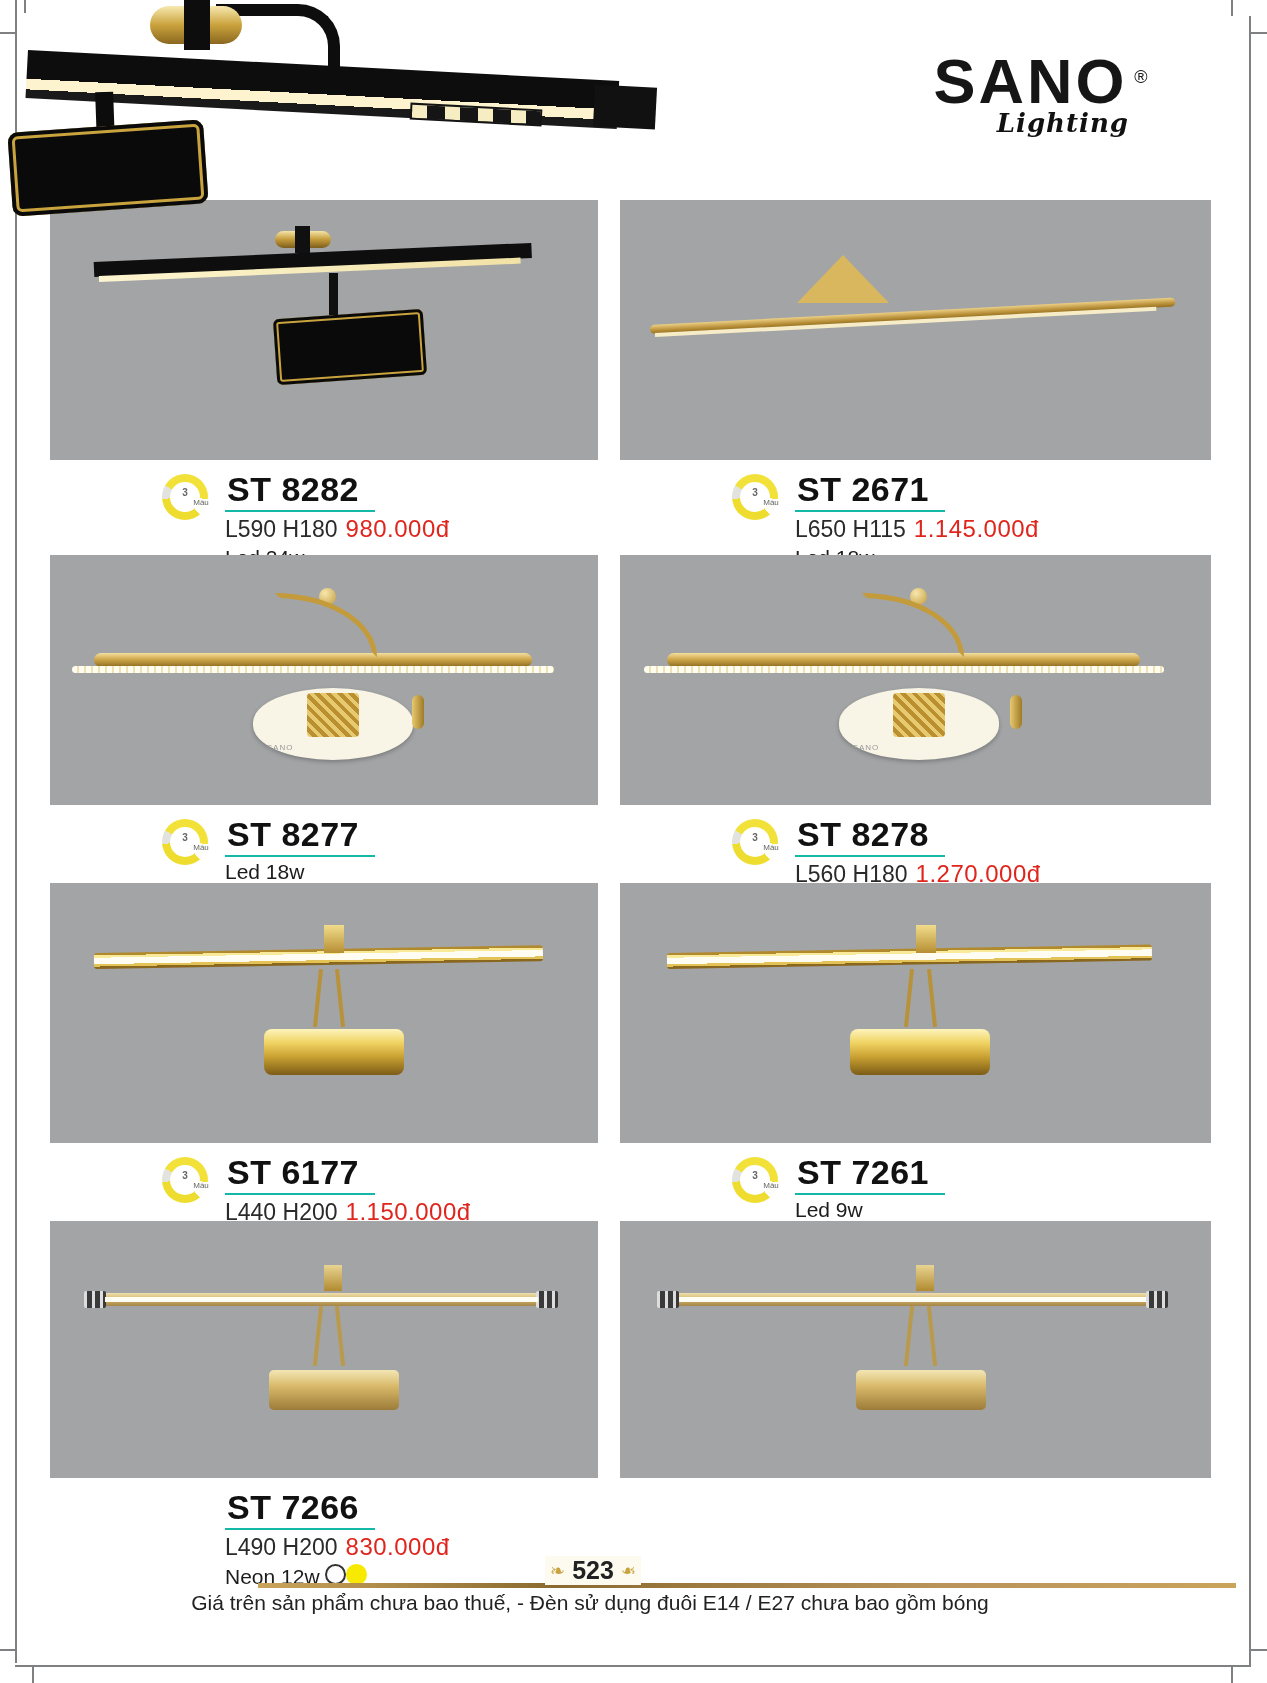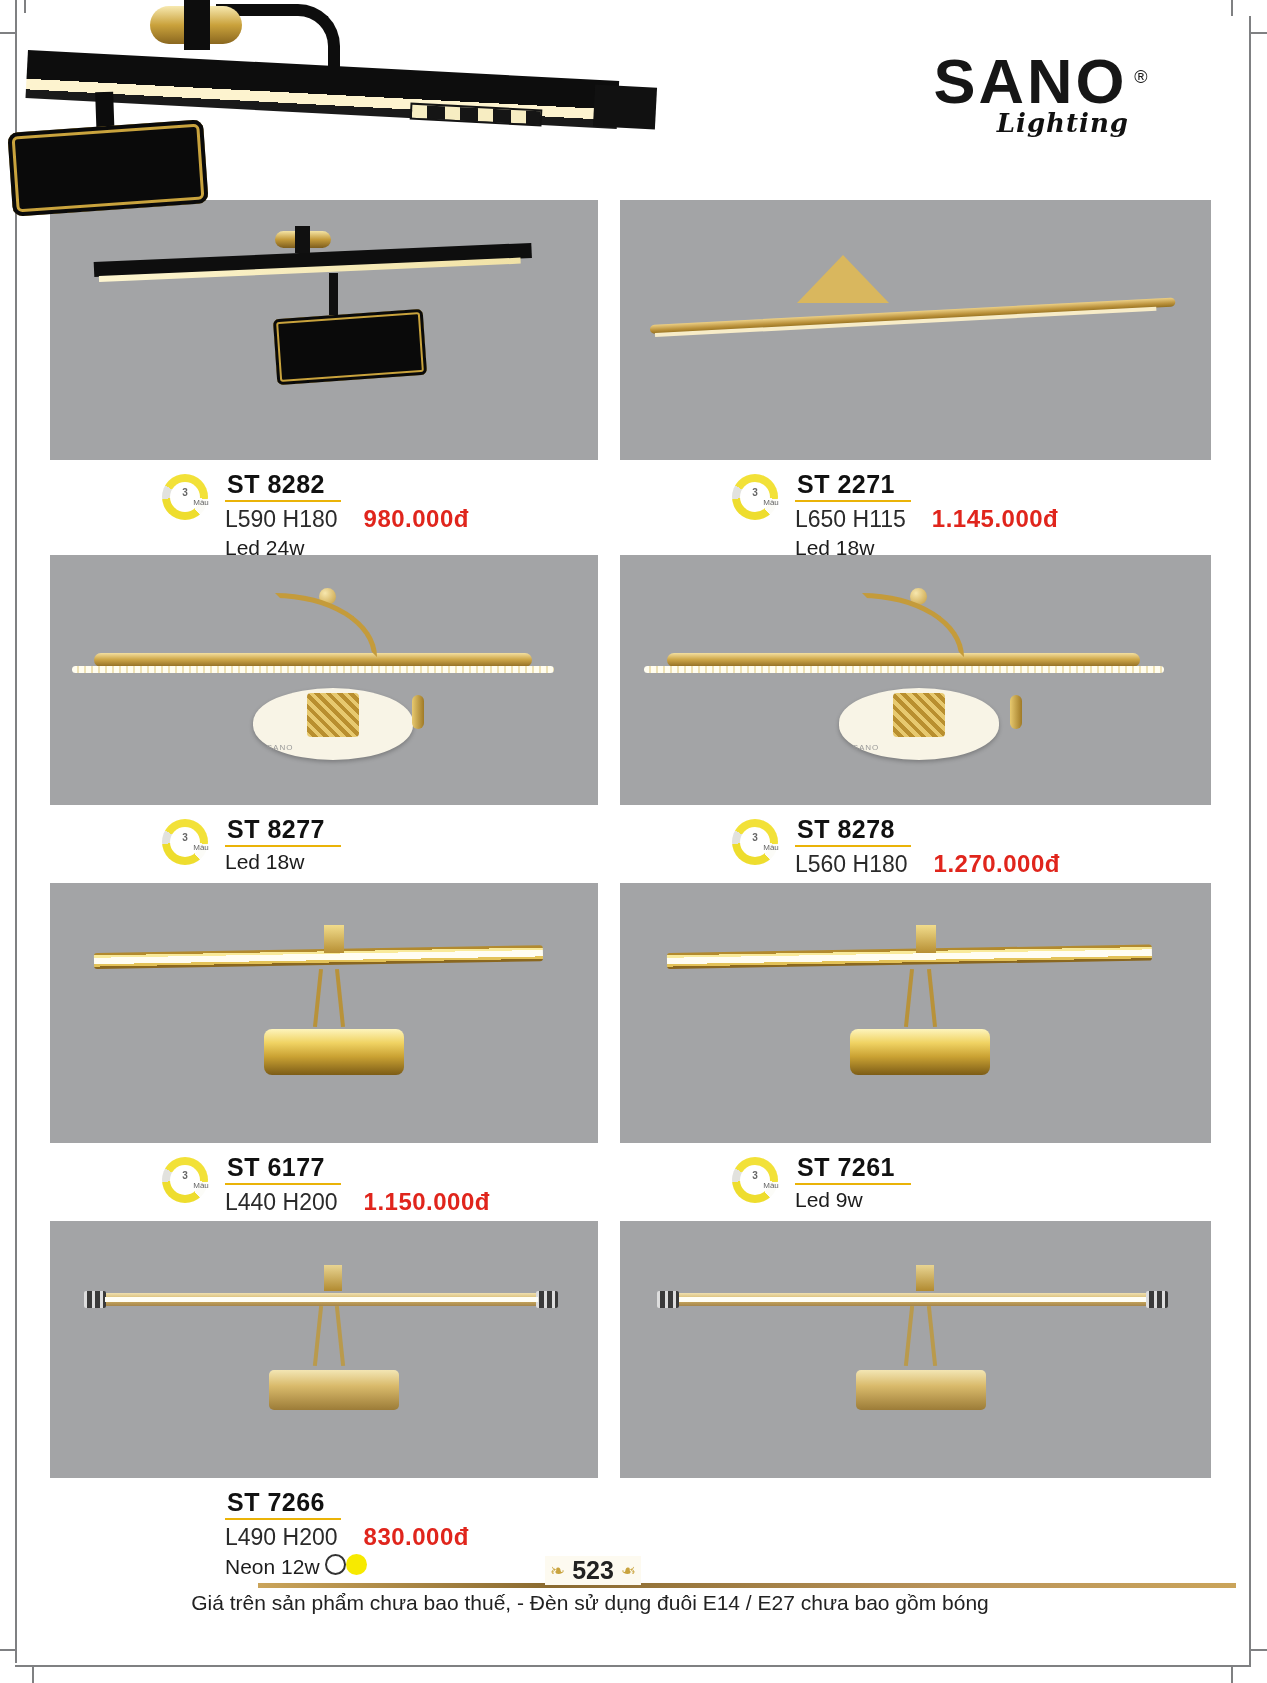--- a/index.html
+++ b/index.html
@@ -47,24 +47,24 @@
               box-shadow:inset 0 0 0 4px #0a0a0a,inset 0 0 0 7px #c9a33d;}
 
   
   #product-grid{position:absolute;left:50px;top:200px;width:1161px;}
   .prow{display:flex;gap:22px;}
   .product{display:flex;flex-direction:column;}
   .prow .product:nth-child(1){width:548px;}
   .prow .product:nth-child(2){width:591px;}
   .cell{position:relative;background:#a3a4a6;overflow:hidden;}
   .plabel{position:relative;padding:10px 0 0 175px;box-sizing:border-box;}
-  .code{font-size:25px;font-weight:bold;color:#111;display:inline-block;letter-spacing:.5px;
-        border-bottom:2px solid #eab308;padding:0 16px 1px 2px;}
+  .code{font-size:34px;font-weight:bold;color:#111;display:inline-block;letter-spacing:.5px;
+        border-bottom:2px solid #14b8a6;padding:0 16px 1px 2px;}
   .pline{font-size:23px;color:#2a2a2a;margin-top:3px;white-space:nowrap;}
-  .price{color:#e0251c;font-weight:bold;font-size:24px;margin-left:26px;letter-spacing:.5px;}
+  .price{color:#e0251c;font-weight:normal;font-size:24px;margin-left:8px;letter-spacing:.5px;}
   .lamp-line{font-size:21px;color:#1c1c1c;margin-top:3px;display:flex;align-items:center;gap:5px;}
   .swatch{width:21px;height:21px;border-radius:50%;display:inline-block;}
   .sw-white{border:2px solid #333;box-sizing:border-box;background:#fff;}
 
   .color-badge{position:absolute;left:112px;top:14px;width:46px;height:46px;border-radius:50%;
       background:conic-gradient(#f2e138 0 95deg,#fcfcf8 95deg 140deg,#eedd2e 140deg 265deg,
                  #e2e2de 265deg 300deg,#f2e138 300deg);
       display:flex;align-items:center;justify-content:center;}
   .color-badge .inner{width:30px;height:30px;border-radius:50%;background:#fff;display:flex;
       flex-direction:column;align-items:center;justify-content:center;color:#666;}
@@ -226,21 +226,21 @@
 
       </div>
     </div>
     <div class="plabel" style="height: 95px;">
       <div class="color-badge">
         <div class="inner">
           <span class="cb-count">3</span>
           <span class="cb-label">Màu</span>
         </div>
       </div>
-      <div class="code">ST 2271</div>
+      <div class="code">ST 2671</div>
       <div class="pline">
         <span>L650 H115</span><span class="price">1.145.000đ</span>
       </div>
       <div class="lamp-line">
         <span>Led 18w</span>
         <span class="swatches"></span>
       </div>
     </div>
   </div>
 </div>

